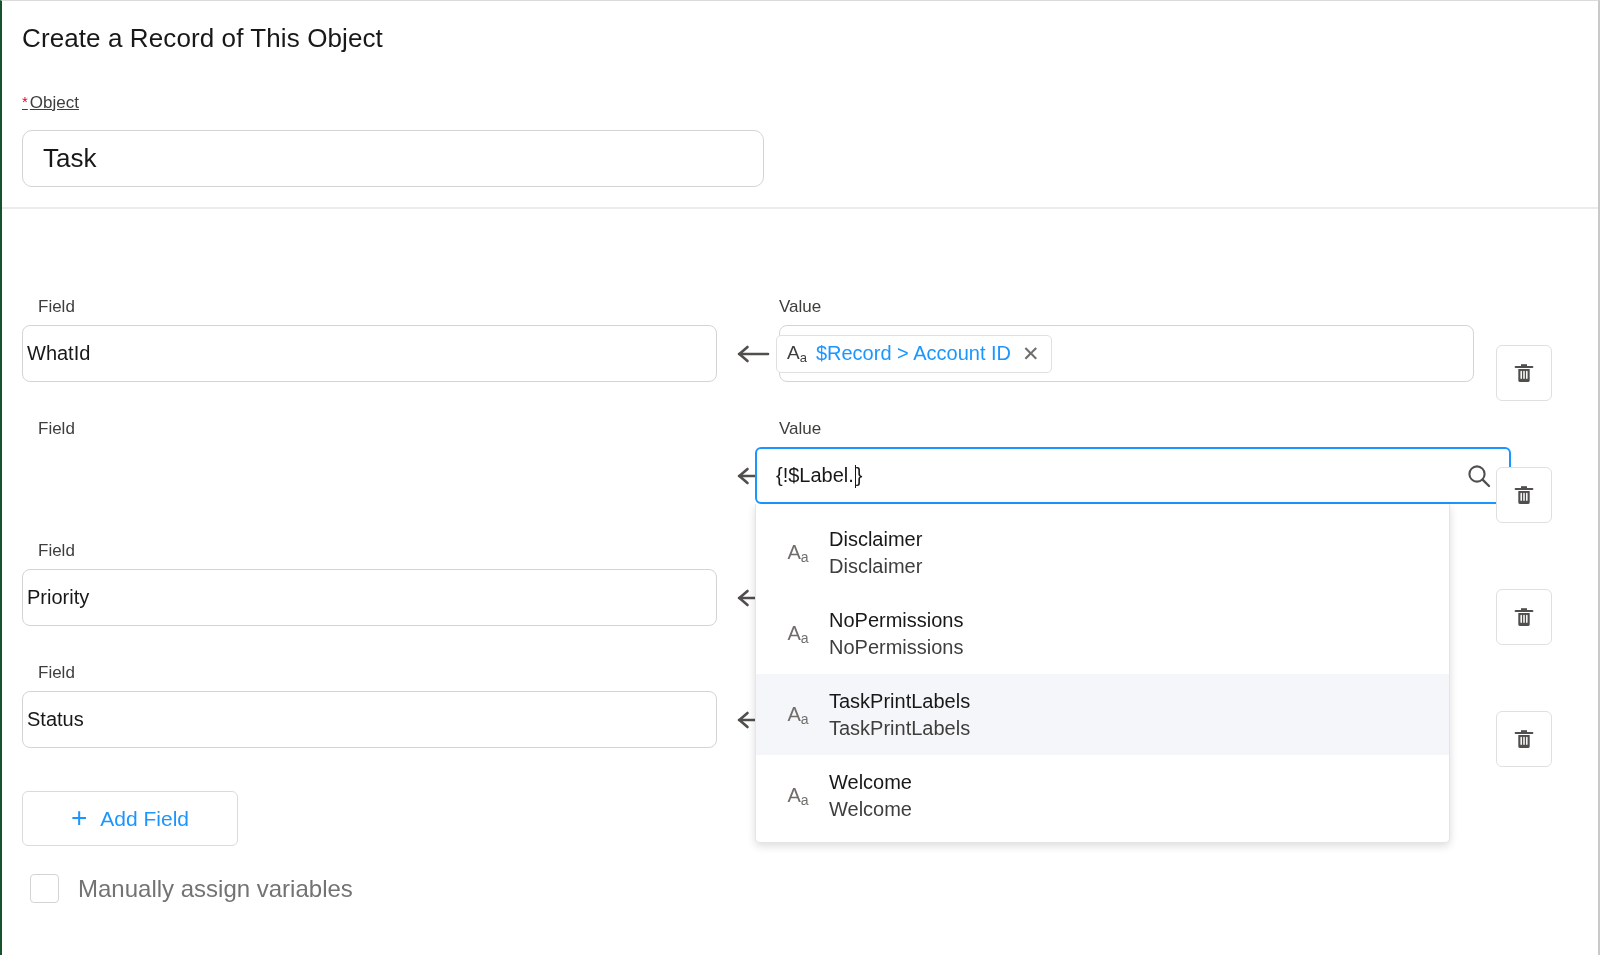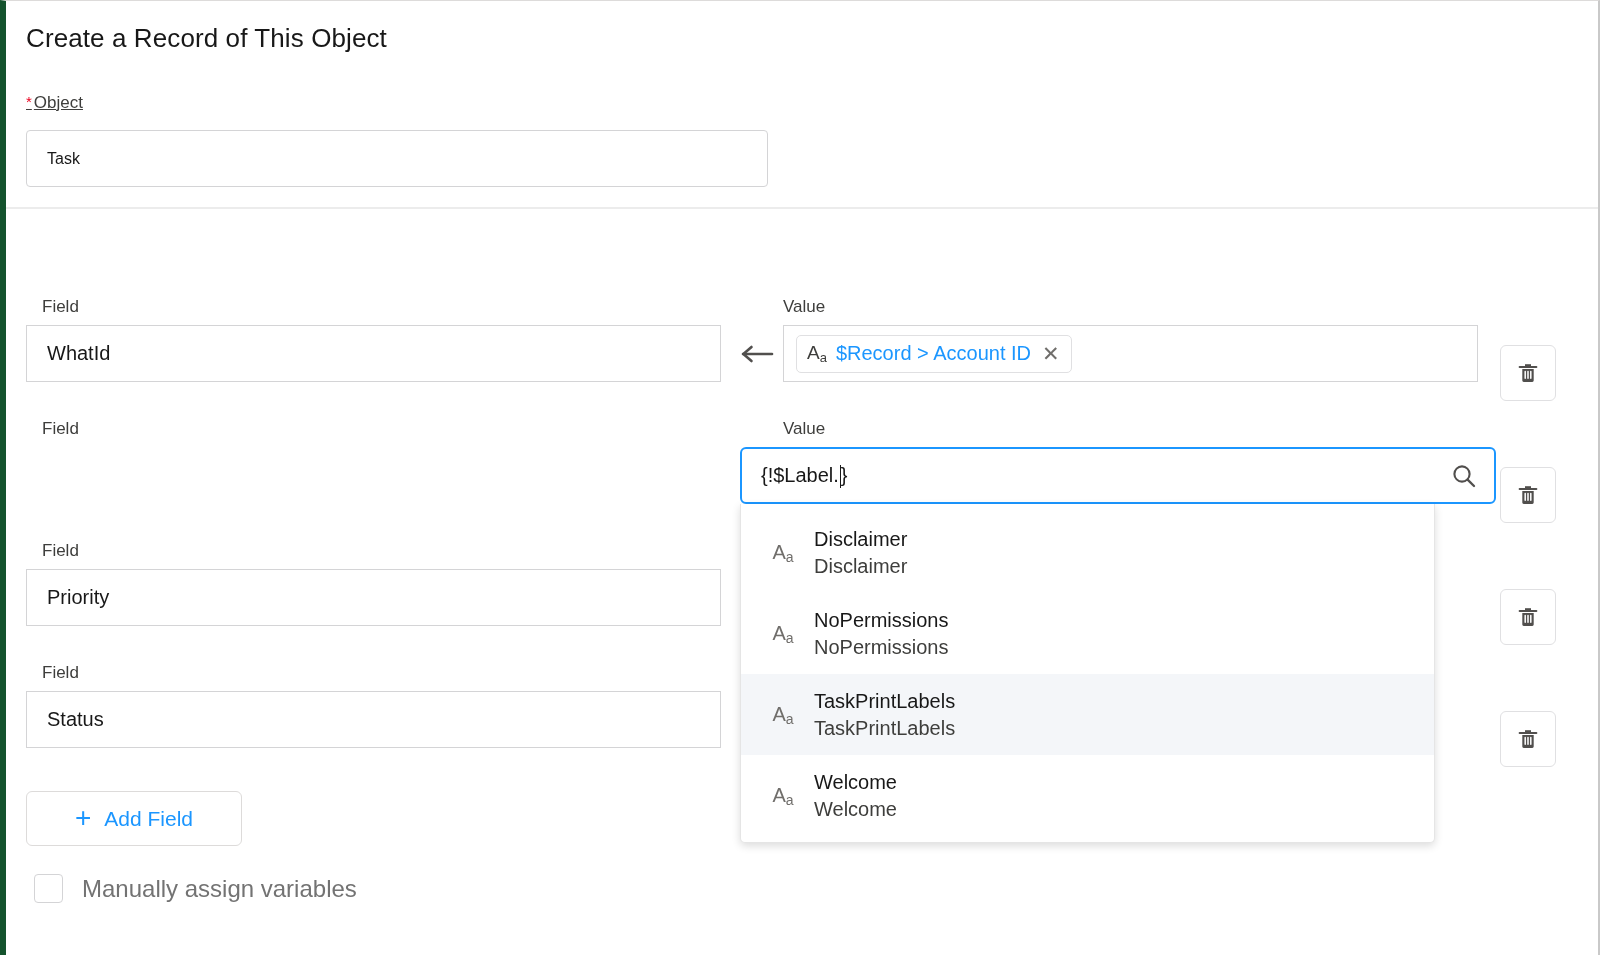--- a/index.html
+++ b/index.html
@@ -9,21 +9,21 @@
     background: #ffffff;
     font-family: "Liberation Sans", sans-serif;
     overflow: hidden;
   }
 
   #root {
     position: relative;
     width: 1600px;
     height: 955px;
     background: #ffffff;
-    border-left: 6px solid #14532d;
+    border-left: 2px solid #14532d;
     border-right: 2px solid #c9c9c9;
     border-top: 1px solid #dddbda;
   }
 
   
   .section-one {
     position: absolute;
     left: 0; top: 0; right: 0;
     height: 208px;
     border-bottom: 2px solid #ececec;
@@ -52,26 +52,26 @@
     font-size: 15px;
     margin-right: 2px;
     vertical-align: text-top;
   }
 
   .object-input {
     position: absolute;
     left: 20px; top: 129px;
     width: 742px; height: 57px;
     border: 1px solid #d4d4d6;
-    border-radius: 4px;
+    border-radius: 10px;
     background: #fff;
     display: flex;
     align-items: center;
     padding-left: 20px;
-    font-size: 16px;
+    font-size: 26px;
     color: #181818;
   }
 
   
   .section-two {
     position: absolute;
     left: 0; top: 208px; right: 0; bottom: 0;
   }
 
   .section-title {
@@ -98,25 +98,25 @@
     white-space: nowrap;
   }
   .label-field { left: 36px; }
   .label-value { left: 777px; }
 
   .text-box {
     position: absolute;
     top: 28px;
     height: 57px;
     border: 1px solid #d4d4d6;
-    border-radius: 0;
-    background: #fff;
-    display: flex;
-    align-items: center;
-    padding-left: 20px;
+    border-radius: 8px;
+    background: #fff;
+    display: flex;
+    align-items: center;
+    padding-left: 4px;
     font-size: 20px;
     color: #181818;
   }
   .field-box { left: 20px; width: 695px; }
 
   .arrow-cell {
     position: absolute;
     left: 729px; top: 28px;
     width: 46px; height: 57px;
     display: flex; align-items: center; justify-content: center;
@@ -152,21 +152,21 @@
     font-size: 21px;
     color: #706e6b;
     line-height: 1;
     margin-left: 2px;
     font-weight: 300;
   }
 
   
   .combo-wrap {
     position: absolute;
-    left: 734px; top: 28px;
+    left: 753px; top: 28px;
     width: 756px;
   }
   .combo-input {
     position: relative;
     height: 57px;
     border: 2px solid #1b96ff;
     border-radius: 6px;
     background: #fff;
     display: flex;
     align-items: center;

